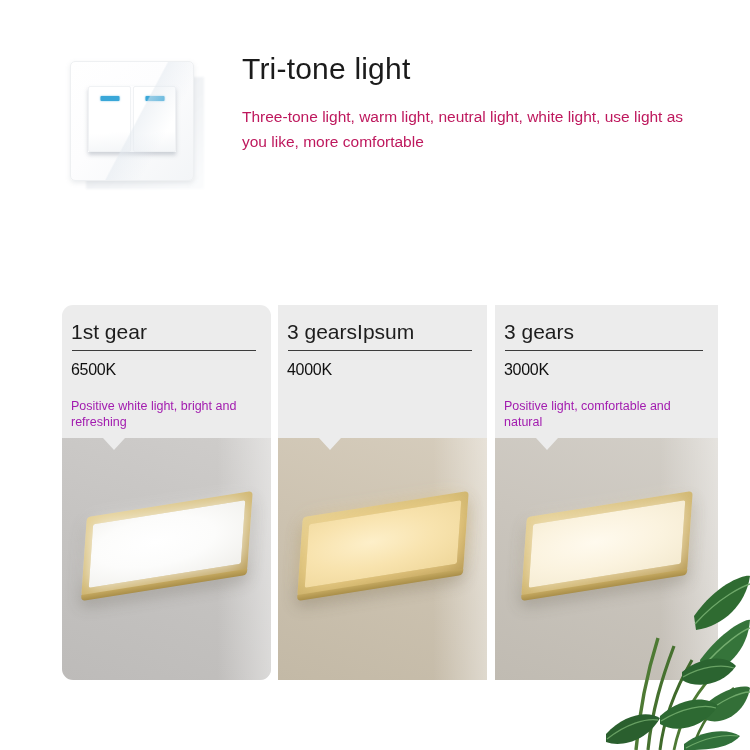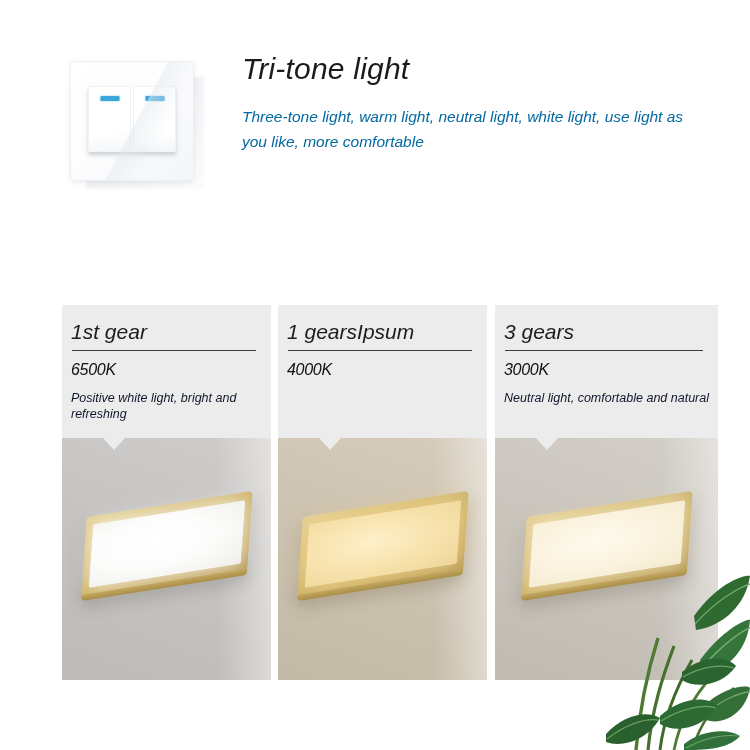--- a/index.html
+++ b/index.html
@@ -3,21 +3,21 @@
 <meta charset="utf-8">
 <style>
   html,body{margin:0;padding:0;}
   body{
     width:750px;height:750px;
     background:#ffffff;
     font-family:"Liberation Sans", sans-serif;
     overflow:hidden;
     position:relative;
   }
-  .stage{position:relative;width:750px;height:750px;overflow:hidden;font-style:italic;}
+  .stage{position:relative;width:750px;height:750px;overflow:hidden;}
 
   
   .header{position:absolute;left:0;top:0;width:750px;height:250px;}
 
   .switch-wrap{position:absolute;left:62px;top:55px;width:150px;height:140px;}
   .switch-shadow{
     position:absolute;left:24px;top:22px;width:118px;height:112px;
     background:linear-gradient(135deg,#e9ebee 0%,#f2f4f6 60%,#fbfcfd 100%);
     filter:blur(1px);
   }
@@ -50,40 +50,40 @@
     background:#3aa7d8;
     box-shadow:0 0 2px rgba(58,167,216,.7);
   }
 
   .header-title{
     position:absolute;left:242px;top:52px;
     font-size:30px;color:#1b1b1b;letter-spacing:.2px;
   }
   .header-sub{
     position:absolute;left:242px;top:104px;width:445px;
-    font-size:15.5px;line-height:25px;color:#0369a1;
+    font-size:15.5px;line-height:25px;color:#be185d;
   }
 
   
   .cards{position:absolute;left:0;top:305px;width:750px;height:375px;}
   .card{position:absolute;top:0;height:375px;overflow:hidden;}
-  .card.c0{left:62px;width:209px;}
+  .card.c0{left:62px;width:209px;border-radius:11px;}
   .card.c1{left:278px;width:209px;}
   .card.c2{left:495px;width:223px;}
 
   .card-head{
     position:relative;width:100%;height:133px;
     background:#ececec;
     box-sizing:border-box;
     padding:14px 9px 0 9px;
   }
   .gear{font-size:21px;color:#1d1d1d;line-height:26px;white-space:nowrap;}
   .rule{height:1px;background:#3c3c3c;margin:5px 6px 4px 1px;}
   .kelvin{font-size:16px;color:#111111;line-height:29px;letter-spacing:-.3px;}
-  .desc{font-size:12.5px;line-height:16px;color:#0f172a;margin-top:6px;}
+  .desc{font-size:12.5px;line-height:16px;color:#a21caf;margin-top:14px;}
 
   .pointer{
     position:absolute;left:41px;top:133px;
     width:0;height:0;z-index:4;
     border-left:11px solid transparent;
     border-right:11px solid transparent;
     border-top:12px solid #ececec;
   }
 
   
@@ -169,41 +169,41 @@
         <div class="lamp">
           <div class="frame"></div>
           <div class="diffuser d0"></div>
           <div class="lamp-edge"></div>
         </div>
       </div>
     </div>
 
     <div class="card c1">
       <div class="card-head">
-        <div class="gear">1 gearsIpsum</div>
+        <div class="gear">3 gearsIpsum</div>
         <div class="rule"></div>
         <div class="kelvin">4000K</div>
       </div>
       <div class="pointer"></div>
       <div class="photo">
         <div class="wall w1"></div>
         <div class="lamp">
           <div class="frame"></div>
           <div class="diffuser d1"></div>
           <div class="lamp-edge"></div>
         </div>
       </div>
     </div>
 
     <div class="card c2">
       <div class="card-head">
         <div class="gear">3 gears</div>
         <div class="rule"></div>
         <div class="kelvin">3000K</div>
-        <div class="desc">Neutral light, comfortable and natural</div>
+        <div class="desc">Positive light, comfortable and natural</div>
       </div>
       <div class="pointer"></div>
       <div class="photo">
         <div class="wall w2"></div>
         <div class="lamp">
           <div class="frame"></div>
           <div class="diffuser d2"></div>
           <div class="lamp-edge"></div>
         </div>
       </div>

